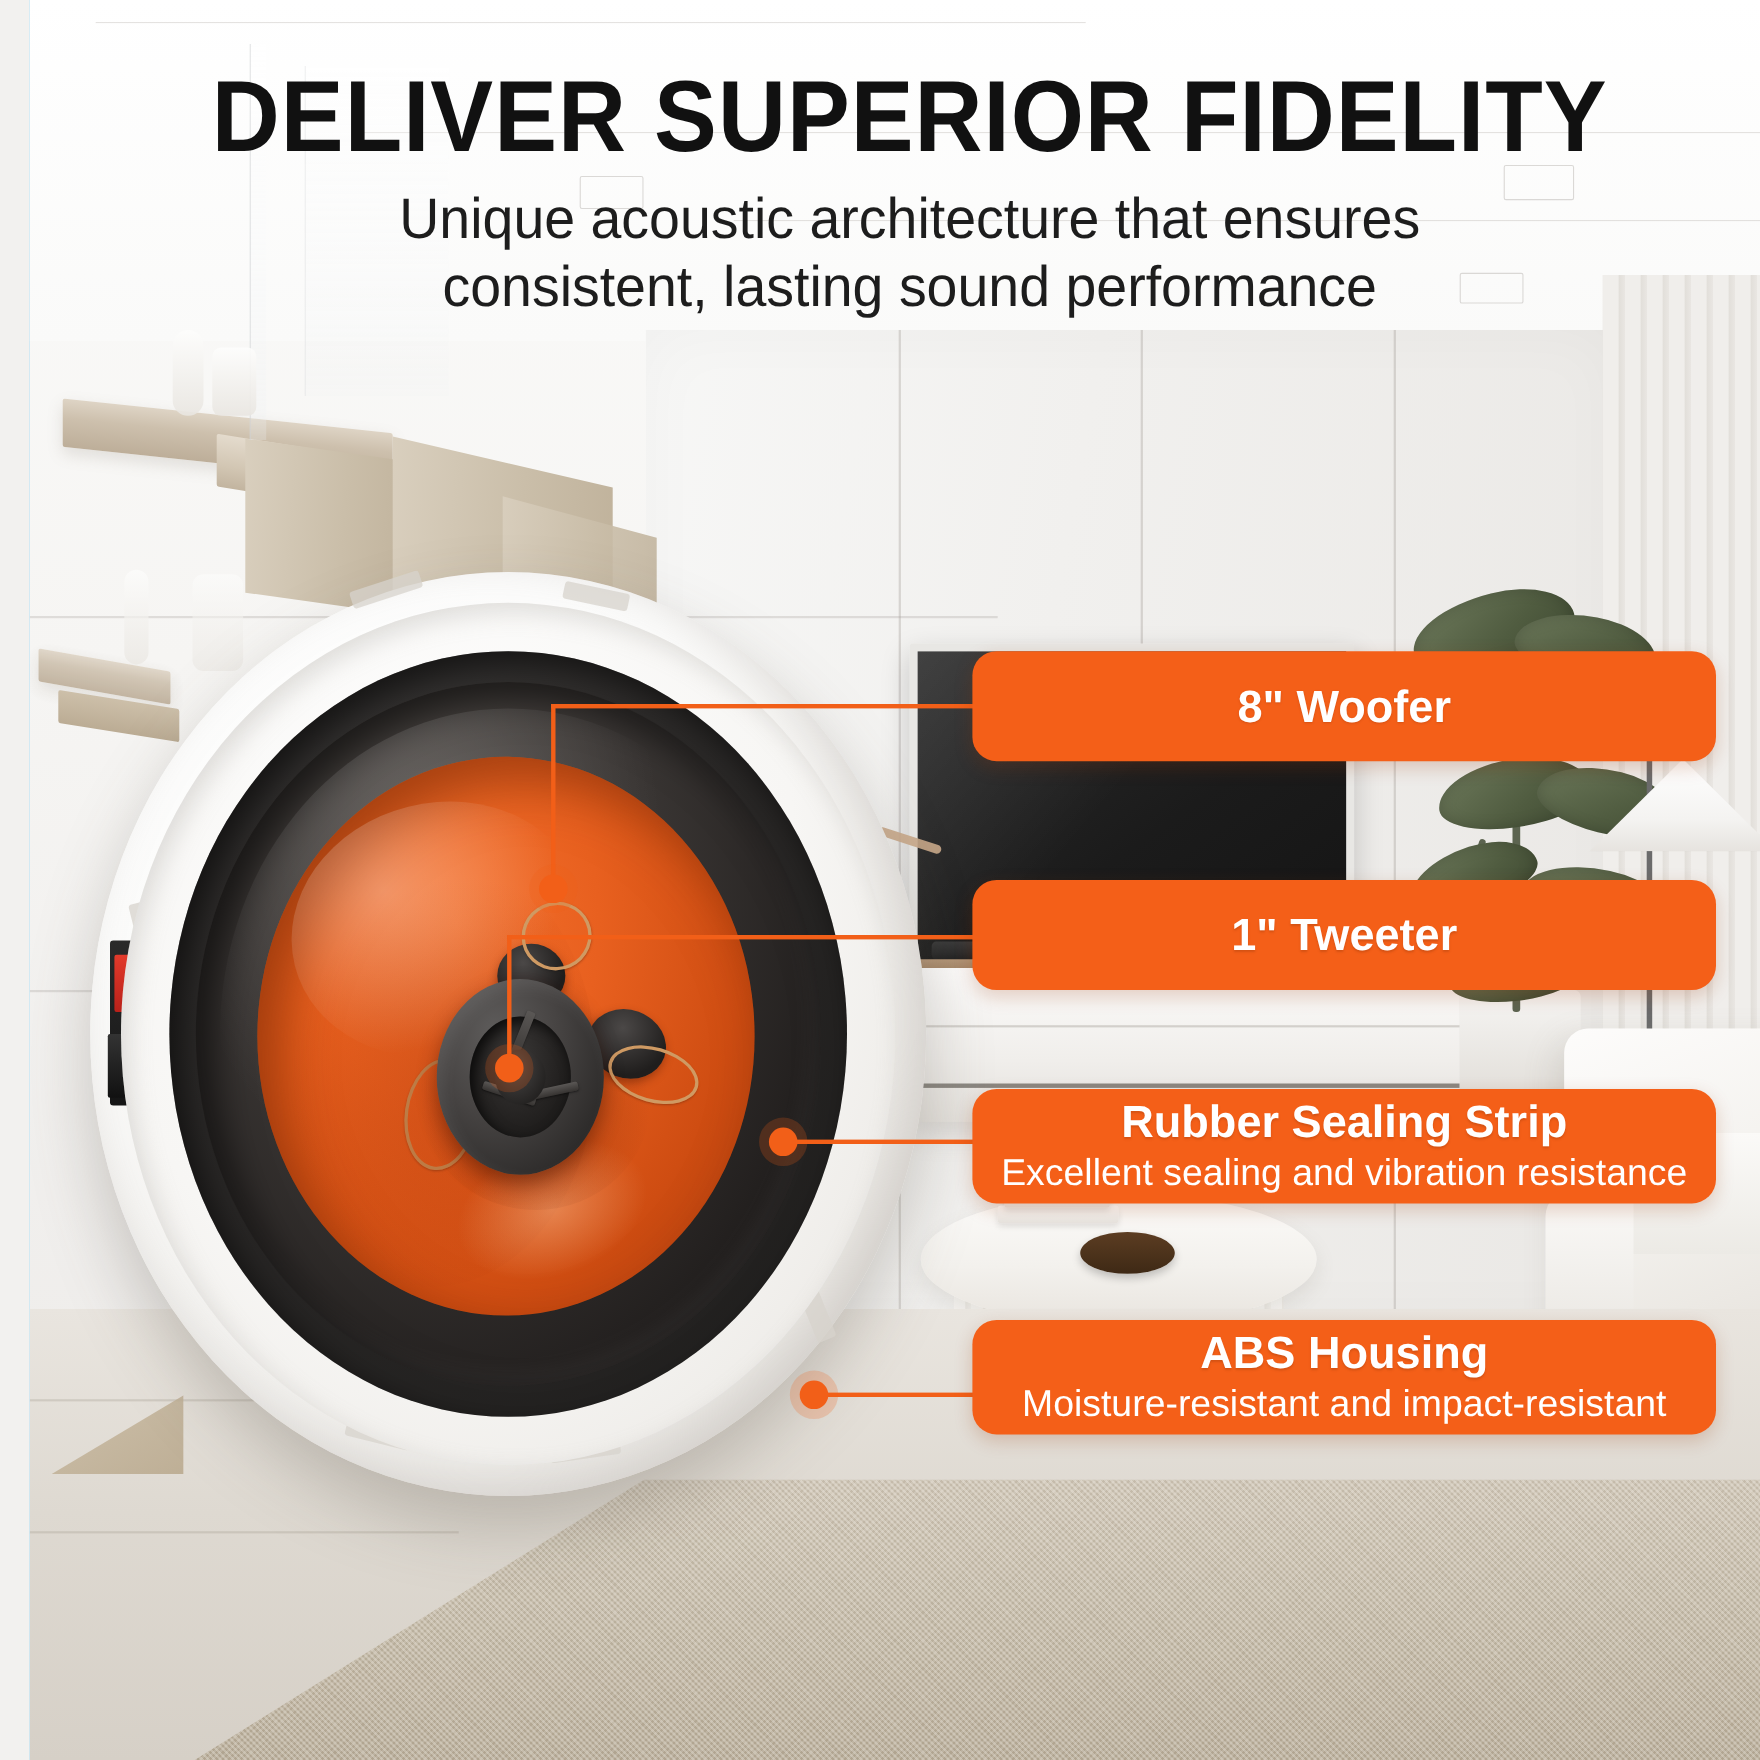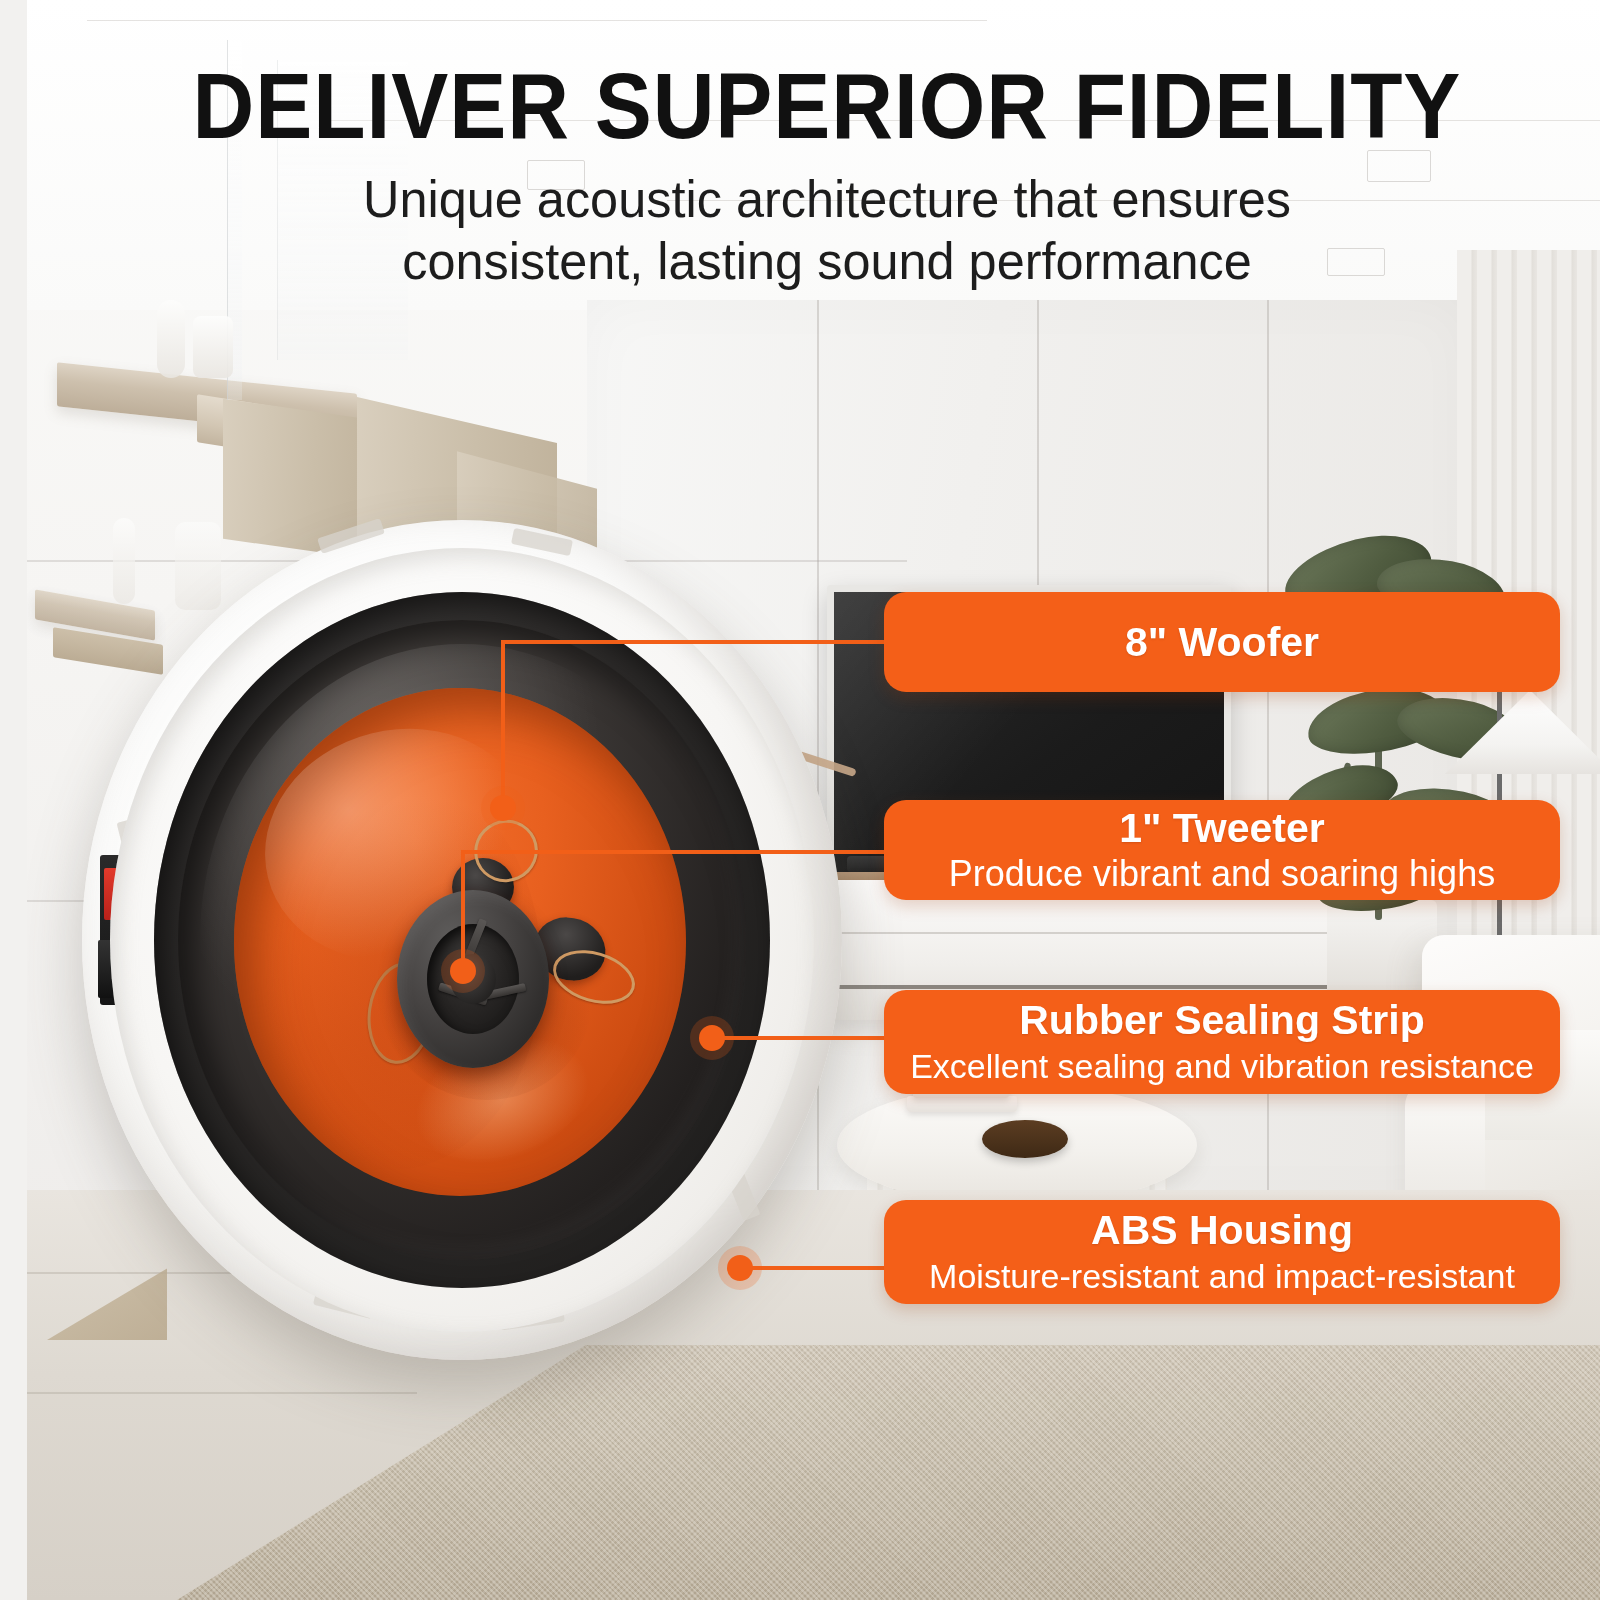--- a/index.html
+++ b/index.html
@@ -334,21 +334,20 @@
 
   <div class="lead" style="left:718px;top:1266px;width:152px;height:4px;"></div>
   <div class="dot" style="left:700px;top:1255px;"></div>
 
   <div class="callout" style="left:857px;top:592px;width:676px;height:100px;">
     <div class="co-title">8" Woofer</div>
   </div>
 
   <div class="callout" style="left:857px;top:800px;width:676px;height:100px;">
     <div class="co-title">1" Tweeter</div>
-    <div class="co-desc">Produce vibrant and soaring highs</div>
   </div>
 
   <div class="callout" style="left:857px;top:990px;width:676px;height:104px;">
     <div class="co-title">Rubber Sealing Strip</div>
     <div class="co-desc" style="font-size:34px;">Excellent sealing and vibration resistance</div>
   </div>
 
   <div class="callout" style="left:857px;top:1200px;width:676px;height:104px;">
     <div class="co-title">ABS Housing</div>
     <div class="co-desc" style="font-size:34px;">Moisture-resistant and impact-resistant</div>

